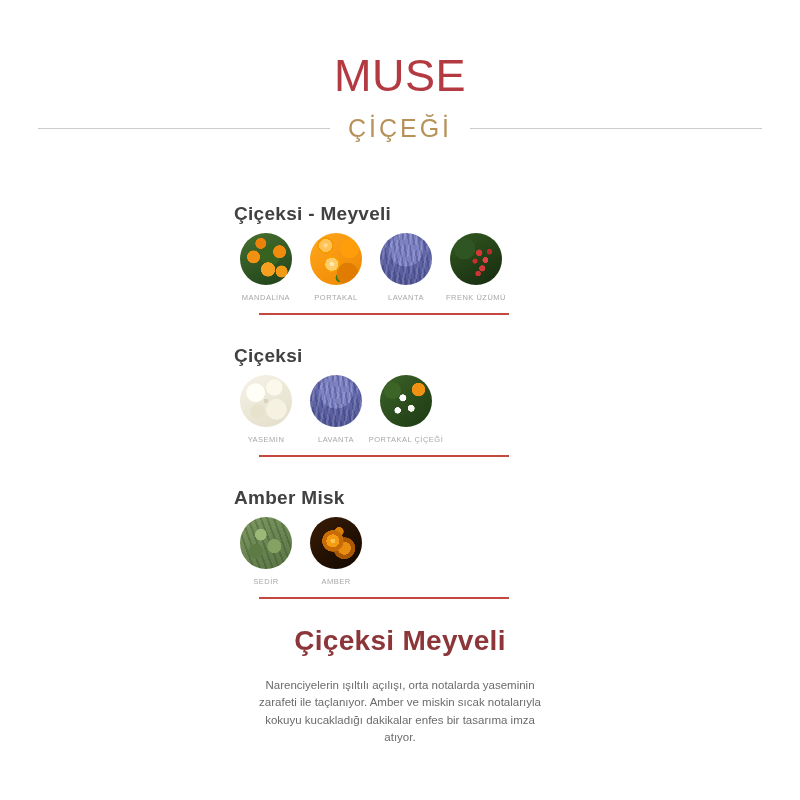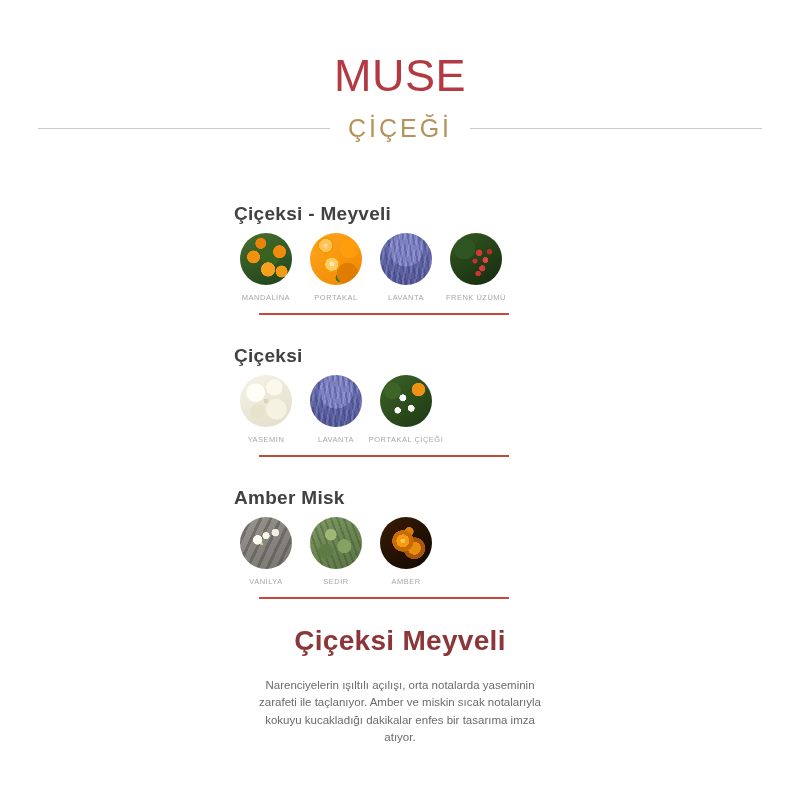--- a/index.html
+++ b/index.html
@@ -198,24 +198,20 @@
           <div class="note-label">PORTAKAL ÇİÇEĞİ</div>
         </div>
       </div>
       <div class="section-divider"></div>
     </div>
 
     <div class="section">
       <h2 class="section-title">Amber Misk</h2>
       <div class="notes-row">
         <div class="note">
-          <div class="note-circle" data-visual="vanilya"></div>
-          <div class="note-label">VANİLYA</div>
-        </div>
-        <div class="note">
           <div class="note-circle" data-visual="sedir"></div>
           <div class="note-label">SEDİR</div>
         </div>
         <div class="note">
           <div class="note-circle" data-visual="amber"></div>
           <div class="note-label">AMBER</div>
         </div>
       </div>
       <div class="section-divider"></div>
     </div>

